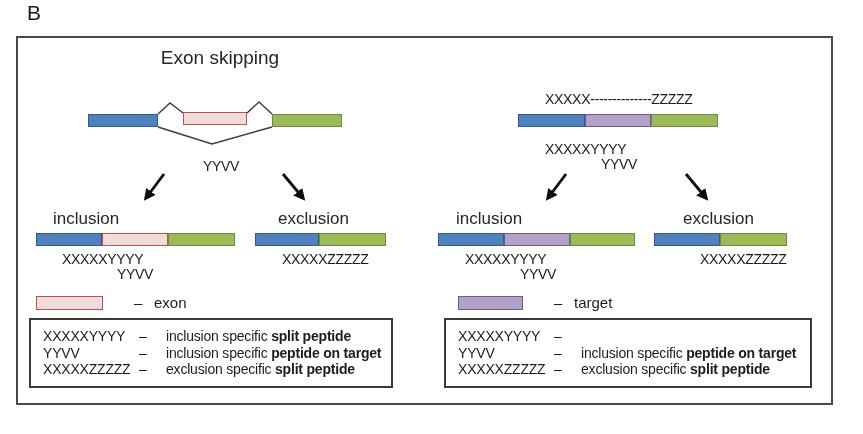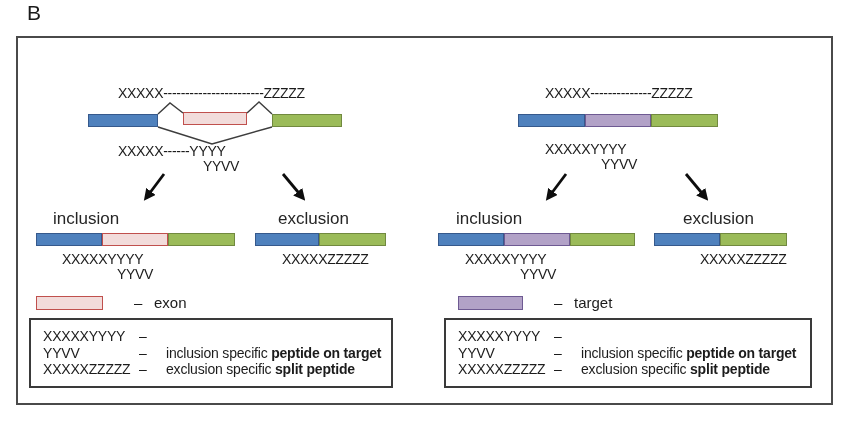--- a/index.html
+++ b/index.html
@@ -33,34 +33,33 @@
 </style>
 </head>
 <body>
 
 <div id="figure">
 
   <div class="figlabel" style="left:27px;top:1px;">B</div>
 
   <div class="outerbox" style="left:16px;top:36px;width:813px;height:365px;"></div>
 
+  <div class="paneltitle" style="left:120px;top:47px;width:200px;">Exon skipping</div>
 
-  <div class="txt seqtxt" style="left:118px;top:85px;">XXXXX-----------------------ZZZZZ</div>
 
   <div class="bar" style="left:88px;top:114px;">
       <div class="seg blue" style="width:70px;"></div>
     </div>
   <div class="bar" style="left:183px;top:112px;">
       <div class="seg pink" style="width:64px;"></div>
     </div>
   <div class="bar" style="left:272px;top:114px;">
       <div class="seg green" style="width:70px;"></div>
     </div>
 
-  <div class="txt seqtxt" style="left:118px;top:143px;">XXXXX------YYYY</div>
   <div class="txt seqtxt" style="left:203px;top:158px;">YYVV</div>
 
   <div class="iolabel" style="left:53px;top:209px;">inclusion</div>
   <div class="bar" style="left:36px;top:233px;">
     <div class="seg blue" style="width:66px;"></div>
     <div class="seg pink" style="width:66px;"></div>
     <div class="seg green" style="width:67px;"></div>
   </div>
   <div class="txt seqtxt" style="left:62px;top:251px;">XXXXXYYYY</div>
   <div class="txt seqtxt" style="left:117px;top:266px;">YYVV</div>
@@ -71,32 +70,32 @@
     <div class="seg green" style="width:67px;"></div>
   </div>
   <div class="txt seqtxt" style="left:282px;top:251px;">XXXXXZZZZZ</div>
 
   <div class="swatch pink" style="left:36px;top:296px;width:67px;"></div>
   <div class="featdash" style="left:134px;top:294px;">–</div>
   <div class="featlabel" style="left:154px;top:294px;">exon</div>
 
   <div class="lbox" style="left:29px;top:318px;width:364px;height:70px;">
     <div class="lrow">
-      <span class="code">XXXXXYYYY</span><span class="dash">–</span>
+      <span class="code">XXXXXYYYY</span><span class="dash">–</span><span class="desc"><span>inclusion specific </span><b>split peptide</b></span>
     </div>
     <div class="lrow">
       <span class="code">YYVV</span><span class="dash">–</span><span class="desc"><span>inclusion specific </span><b>peptide on target</b></span>
     </div>
     <div class="lrow">
       <span class="code">XXXXXZZZZZ</span><span class="dash">–</span><span class="desc"><span>exclusion specific </span><b>split peptide</b></span>
     </div>
   </div>
 
 
-  <div class="txt seqtxt" style="left:545px;top:85px;">XXXXX--------------ZZZZZ</div>
+  <div class="txt seqtxt" style="left:545px;top:91px;">XXXXX--------------ZZZZZ</div>
 
   <div class="bar" style="left:518px;top:114px;">
     <div class="seg blue" style="width:67px;"></div>
     <div class="seg purple" style="width:66px;"></div>
     <div class="seg green" style="width:67px;"></div>
   </div>
 
   <div class="txt seqtxt" style="left:545px;top:141px;">XXXXXYYYY</div>
   <div class="txt seqtxt" style="left:601px;top:156px;">YYVV</div>
 

